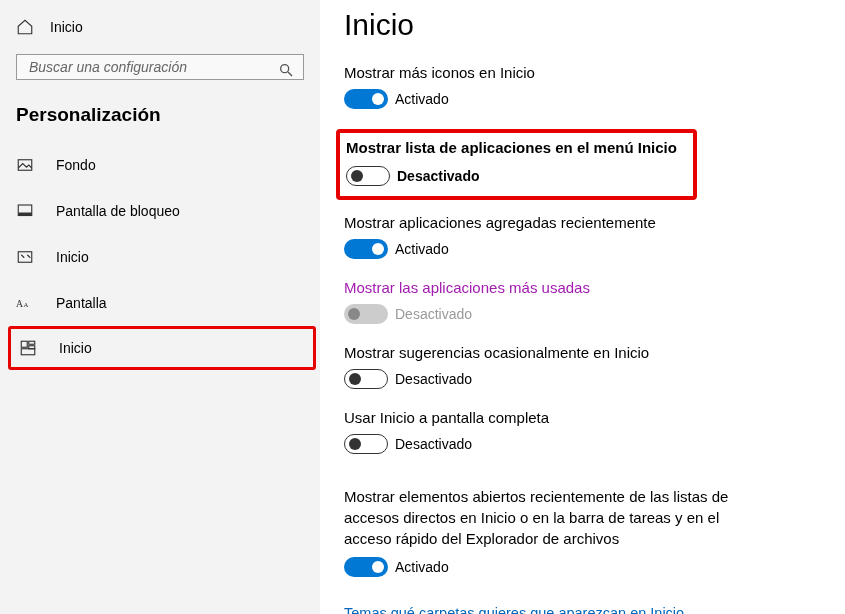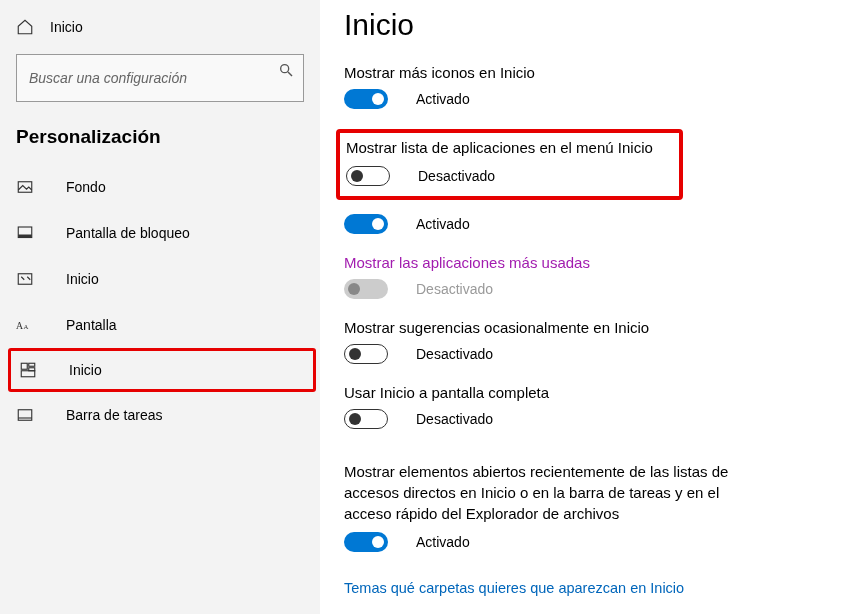--- a/index.html
+++ b/index.html
@@ -26,21 +26,21 @@
     padding: 8px 16px;
     cursor: pointer;
   }
   .home-row .icon { width: 18px; height: 18px; display:flex; align-items:center; justify-content:center; }
   .search-wrap {
     margin: 10px 16px 18px 16px;
     position: relative;
   }
   .search-input {
     width: 100%;
-    height: 48px;
+    height: 26px;
     border: 1px solid #999;
     background: #f9f9f9;
     padding: 0 34px 0 12px;
     font-size: 14px;
     font-style: italic;
     color: #666;
   }
   .search-input::placeholder { font-style: italic; color: #666; }
   .search-icon {
     position: absolute;
@@ -50,21 +50,21 @@
   }
   .section-title {
     padding: 6px 16px 16px 16px;
     font-size: 19px;
     font-weight: 600;
   }
   .nav-list { list-style: none; }
   .nav-item {
     display: flex;
     align-items: center;
-    gap: 32px;
+    gap: 22px;
     padding: 14px 16px;
     cursor: pointer;
   }
   .nav-item .icon { width: 18px; height: 18px; display:flex; align-items:center; justify-content:center; color:#333; }
   .highlight-box {
     border: 3px solid #e60000;
     border-radius: 3px;
     margin: 0 4px 0 8px;
   }
   .highlight-box .nav-item { padding: 10px 8px; }
@@ -80,21 +80,21 @@
   }
   .setting-block { margin-bottom: 20px; }
   .setting-label {
     font-size: 15px;
     margin-bottom: 8px;
   }
   .setting-label.disabled { color: #a21caf; }
   .toggle-row {
     display: flex;
     align-items: center;
-    gap: 28px;
+    gap: 7px;
   }
   .toggle {
     width: 44px;
     height: 20px;
     border-radius: 10px;
     position: relative;
     cursor: pointer;
   }
   .toggle .knob {
     position: absolute;
@@ -106,25 +106,26 @@
   .toggle.on .knob { background: #fff; right: 4px; }
   .toggle.off { background: #fff; border: 1.5px solid #333; height: 20px; }
   .toggle.off .knob { background: #333; left: 4px; top: 2.5px; }
   .toggle.disabled { background: #ccc; cursor: default; }
   .toggle.disabled .knob { background: #888; left: 4px; }
   .toggle-state { font-size: 14px; }
   .toggle-state.disabled { color: #9a9a9a; }
   .highlight-main {
     border: 4px solid #e60000;
     border-radius: 4px;
-    padding: 6px 26px 10px 6px;
+    padding: 6px 16px 10px 6px;
     margin-left: -8px;
     margin-bottom: 14px;
     display: inline-block;
     min-width: 300px;
+    font-weight: bold;
   }
   .highlight-main .setting-label { margin-bottom: 10px; }
   .long-label { line-height: 1.4; max-width: 420px; margin-top: 32px; }
   .link {
     color: #0066bb;
     cursor: pointer;
     font-size: 14.5px;
     margin-top: 8px;
     display: inline-block;
   }
@@ -200,29 +201,20 @@
                 <rect x="3" y="3" width="8" height="8"></rect>
                 <rect x="13" y="3" width="8" height="4"></rect>
                 <rect x="13" y="9" width="8" height="4"></rect>
                 <rect x="3" y="13" width="18" height="8"></rect>
               </svg>
           </span>
           <span>Inicio</span>
         </div>
       </div>
     </li>
-    <li class="nav-item">
-      <span class="icon">
-        <svg width="18" height="18" viewBox="0 0 24 24" fill="none" stroke="#333" stroke-width="1.5">
-            <rect x="3" y="5" width="18" height="14"></rect>
-            <line x1="3" y1="16" x2="21" y2="16"></line>
-          </svg>
-      </span>
-      <span>Barra de tareas</span>
-    </li>
   </ul>
 </div>
 
 <div class="main">
   <h1 class="page-title">Inicio</h1>
 
   <div class="setting-block">
     <div class="setting-label">Mostrar más iconos en Inicio</div>
     <div class="toggle-row">
       <div class="toggle on">
@@ -236,20 +228,21 @@
     <div class="setting-label">Mostrar lista de aplicaciones en el menú Inicio</div>
     <div class="toggle-row">
       <div class="toggle off">
           <div class="knob"></div>
         </div>
       <span class="toggle-state">Desactivado</span>
     </div>
   </div>
 
   <div class="setting-block">
+    <div class="setting-label">Mostrar aplicaciones agregadas recientemente</div>
     <div class="toggle-row">
       <div class="toggle on">
           <div class="knob"></div>
         </div>
       <span class="toggle-state">Activado</span>
     </div>
   </div>
 
   <div class="setting-block">
     <div class="setting-label disabled">Mostrar las aplicaciones más usadas</div>

